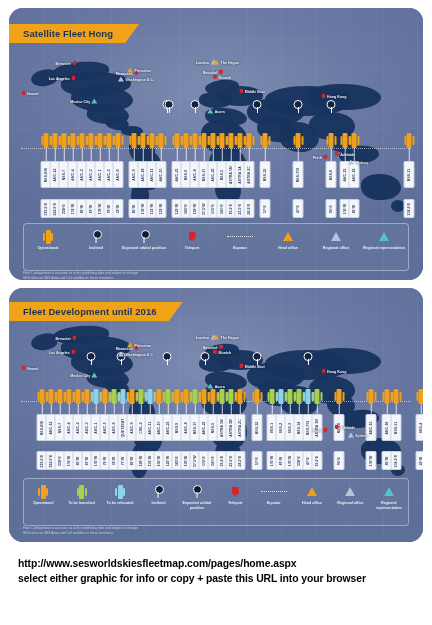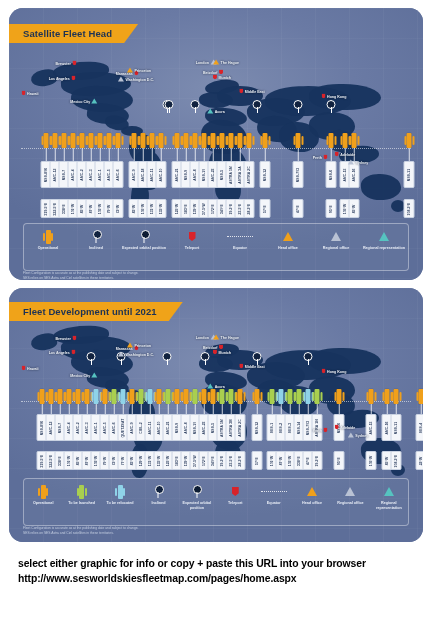--- a/index.html
+++ b/index.html
@@ -197,21 +197,21 @@
         <div class="land soft" style="left: 300px; top: 76px; width: 72px; height: 26px; border-radius: 44% 56% 50% 50%; transform: rotate(0deg); opacity: 0.96;"></div>
         <div class="land soft" style="left: 248px; top: 108px; width: 40px; height: 26px; border-radius: 46% 54% 48% 52%; transform: rotate(4deg); opacity: 0.96;"></div>
         <div class="land soft" style="left: 270px; top: 114px; width: 40px; height: 30px; border-radius: 44% 56% 48% 52%; transform: rotate(2deg); opacity: 0.96;"></div>
         <div class="land soft" style="left: 300px; top: 104px; width: 46px; height: 28px; border-radius: 44% 56% 48% 52%; transform: rotate(-2deg); opacity: 0.96;"></div>
         <div class="land soft" style="left: 318px; top: 122px; width: 28px; height: 22px; border-radius: 46% 54% 48% 52%; transform: rotate(6deg); opacity: 0.96;"></div>
         <div class="land soft" style="left: 330px; top: 138px; width: 40px; height: 18px; border-radius: 48% 52% 46% 54%; transform: rotate(-6deg); opacity: 0.96;"></div>
         <div class="land soft" style="left: 352px; top: 166px; width: 40px; height: 26px; border-radius: 42% 58% 48% 52%; transform: rotate(-3deg); opacity: 0.96;"></div>
         <div class="land soft" style="left: 382px; top: 192px; width: 14px; height: 12px; border-radius: 50%; transform: rotate(0deg); opacity: 0.96;"></div>
       </div>
 
-    <div class="ribbon" id="ribbon-today">Satellite Fleet Head</div>
+    <div class="ribbon" id="ribbon-today">Satellite Fleet Hong</div>
 
     <div class="equator" style="top:140px;"></div>
     <div class="sat-row" id="sats-today" style="top:106px;">
         <div class="sat c-op" title="NSS-806 319.5°E" style="left: 37px;">
           <div class="wingl"></div>
           <div class="body"></div>
           <div class="wingr"></div>
           <div class="stem"></div>
         </div>
         <div class="sat c-op" title="AMC-12 322.5°E" style="left: 46px;">
@@ -763,21 +763,21 @@
         <div class="land soft" style="left: 300px; top: 60px; width: 72px; height: 26px; border-radius: 44% 56% 50% 50%; transform: rotate(0deg); opacity: 0.96;"></div>
         <div class="land soft" style="left: 248px; top: 92px; width: 40px; height: 26px; border-radius: 46% 54% 48% 52%; transform: rotate(4deg); opacity: 0.96;"></div>
         <div class="land soft" style="left: 270px; top: 98px; width: 40px; height: 30px; border-radius: 44% 56% 48% 52%; transform: rotate(2deg); opacity: 0.96;"></div>
         <div class="land soft" style="left: 300px; top: 88px; width: 46px; height: 28px; border-radius: 44% 56% 48% 52%; transform: rotate(-2deg); opacity: 0.96;"></div>
         <div class="land soft" style="left: 318px; top: 106px; width: 28px; height: 22px; border-radius: 46% 54% 48% 52%; transform: rotate(6deg); opacity: 0.96;"></div>
         <div class="land soft" style="left: 330px; top: 122px; width: 40px; height: 18px; border-radius: 48% 52% 46% 54%; transform: rotate(-6deg); opacity: 0.96;"></div>
         <div class="land soft" style="left: 352px; top: 150px; width: 40px; height: 26px; border-radius: 42% 58% 48% 52%; transform: rotate(-3deg); opacity: 0.96;"></div>
         <div class="land soft" style="left: 382px; top: 176px; width: 14px; height: 12px; border-radius: 50%; transform: rotate(0deg); opacity: 0.96;"></div>
       </div>
 
-    <div class="ribbon" id="ribbon-future">Fleet Development until 2021</div>
+    <div class="ribbon" id="ribbon-future">Fleet Development until 2016</div>
 
     <div class="equator" style="top:113px;"></div>
     <div class="sat-row" id="sats-future" style="top:82px;">
         <div class="sat c-op" title="NSS-806 319.5°E" style="left: 33px;">
           <div class="wingl"></div>
           <div class="body"></div>
           <div class="wingr"></div>
           <div class="stem"></div>
         </div>
         <div class="sat c-op" title="AMC-12 322.5°E" style="left: 42px;">
@@ -1408,17 +1408,17 @@
         <div class="dot"></div>
         <div class="pin"></div>
       </div>
       <div class="incl" style="left: 299px; top: 64px;">
         <div class="dot"></div>
         <div class="pin"></div>
       </div>
     </div>
 
   <div class="caption">
+    <div>http://www.sesworldskiesfleetmap.com/pages/home.aspx</div>
     <div>select either graphic for info or copy + paste this URL into your browser</div>
-    <div>http://www.sesworldskiesfleetmap.com/pages/home.aspx</div>
   </div>
 
 </div>
 
 </body></html>

